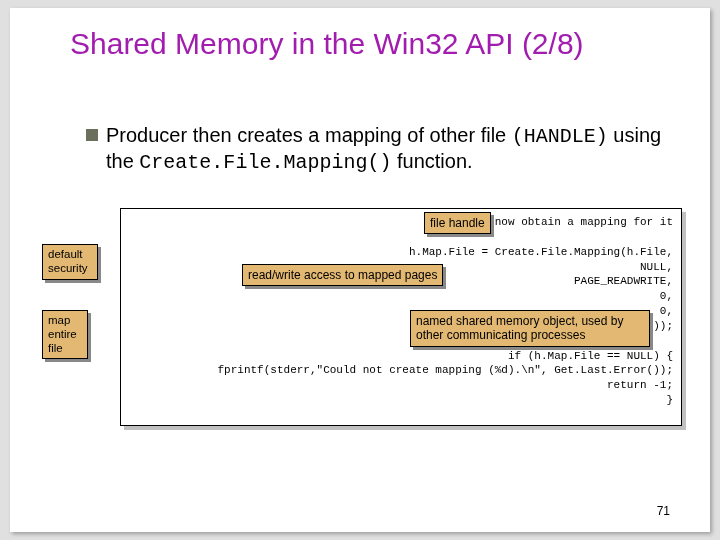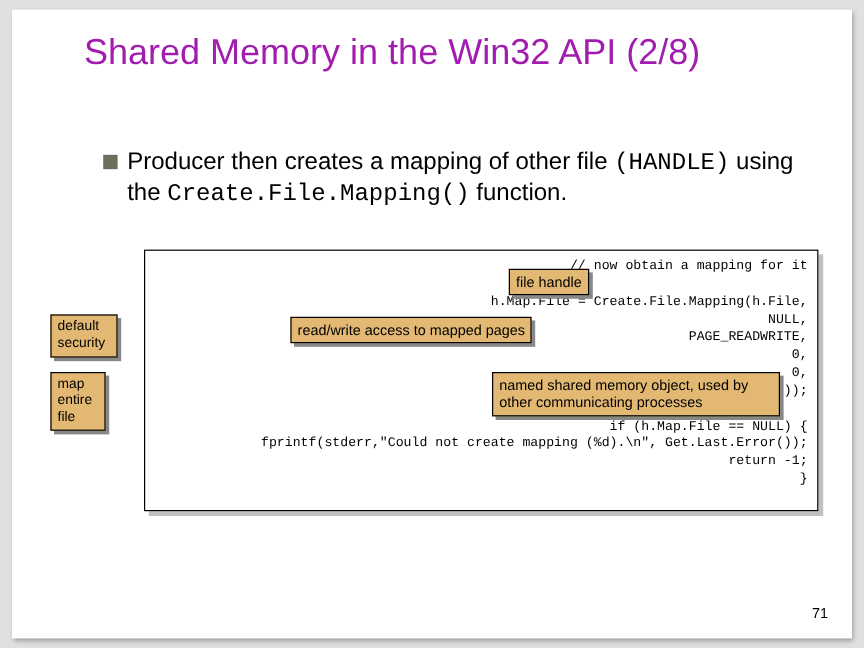--- a/index.html
+++ b/index.html
@@ -79,21 +79,21 @@
     border: 1px solid #000;
     font-size: 12px;
     color: #000;
     padding: 3px 5px;
     box-shadow: 3px 3px 0 #888;
     line-height: 1.2;
   }
   .label.small { font-size: 11.5px; }
   .page-num {
     position: absolute;
-    right: 20px;
+    right: 40px;
     bottom: 14px;
     font-size: 12px;
     color: #000;
   }
 </style>
 </head>
 <body>
 
 <div class="slide">
 
@@ -114,27 +114,27 @@
     0,
     0,
     TEXT("Shared.Object"));
 
 if (h.Map.File == NULL) {
     fprintf(stderr,"Could not create mapping (%d).\n", Get.Last.Error());
     return -1;
 }</pre>
   </div>
 
-  <div class="label small" style="left:32px; top:254px; width:56px;">default
+  <div class="label small" style="left:32px; top:236px; width:56px;">default
 security</div>
 
   <div class="label small" style="left:32px; top:302px; width:46px;">map entire
 file</div>
 
-  <div class="label" style="left:414px; top:216px;">file handle</div>
+  <div class="label" style="left:414px; top:204px;">file handle</div>
 
   <div class="label" style="left:232px; top:256px;">read/write access to mapped pages</div>
 
   <div class="label" style="left:400px; top:302px; width:240px;">named shared memory object,
 used by other communicating processes</div>
 
   <div class="page-num">71</div>
 
 </div>
 

